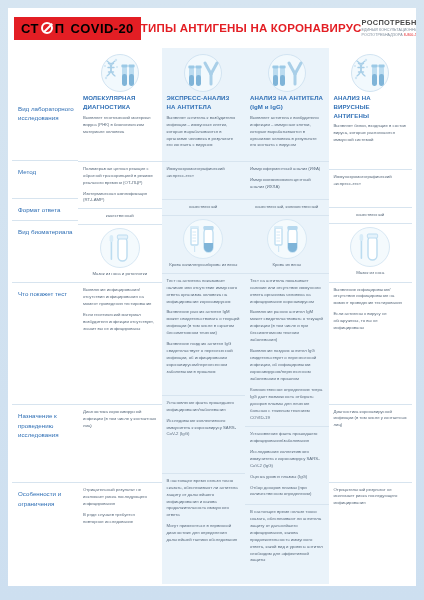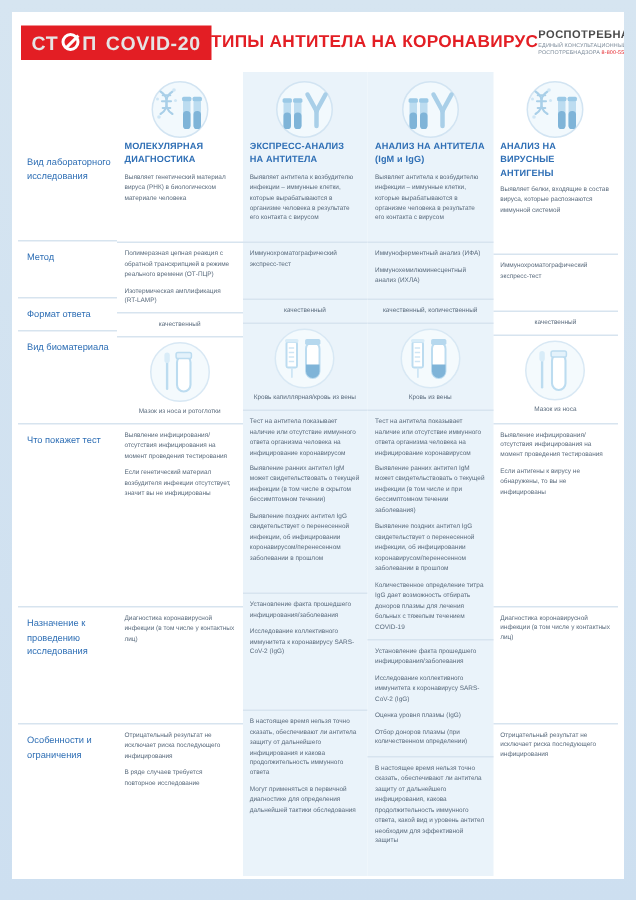--- a/index.html
+++ b/index.html
@@ -20,21 +20,21 @@
     overflow:hidden;
   }
 
   
   .header {
     height:40px; background:#ffffff;
     display:flex; align-items:center;
     padding:0 6px 0 6px;
   }
   .logo {
-    background:#e31e24; color:#e5e5e5;
+    background:#e31e24; color:#000000;
     font-weight:bold; font-size:13px; letter-spacing:.4px;
     padding:5px 7px 5px 7px; line-height:1;
     display:flex; align-items:center; gap:1px;
     white-space:nowrap;
   }
   .logo .ostop {
     display:inline-block; width:12px; height:12px;
     border:2px solid #ffffff; border-radius:50%;
     position:relative; margin:0 1px;
   }
@@ -119,21 +119,21 @@
 <div class="sheet">
 
   <div class="header">
     <div class="logo">
       <span>СТ</span>
       <span class="ostop"></span>
       <span>П</span>
       <span style="width:4px"></span>
       <span>COVID-20</span>
     </div>
-    <div class="title">ТИПЫ АНТИТЕЛА НА КОРОНАВИРУС</div>
+    <div class="title">ТИПЫ АНТИГЕНЫ НА КОРОНАВИРУС</div>
     <div class="rpn">
       <div class="rpn-name">РОСПОТРЕБНАДЗОР</div>
       <div class="rpn-sub">
         <span>ЕДИНЫЙ КОНСУЛЬТАЦИОННЫЙ ЦЕНТР</span><br>
         <span>РОСПОТРЕБНАДЗОРА</span>
         <span class="rpn-phone">8-800-555-49-43</span>
       </div>
     </div>
   </div>
 

